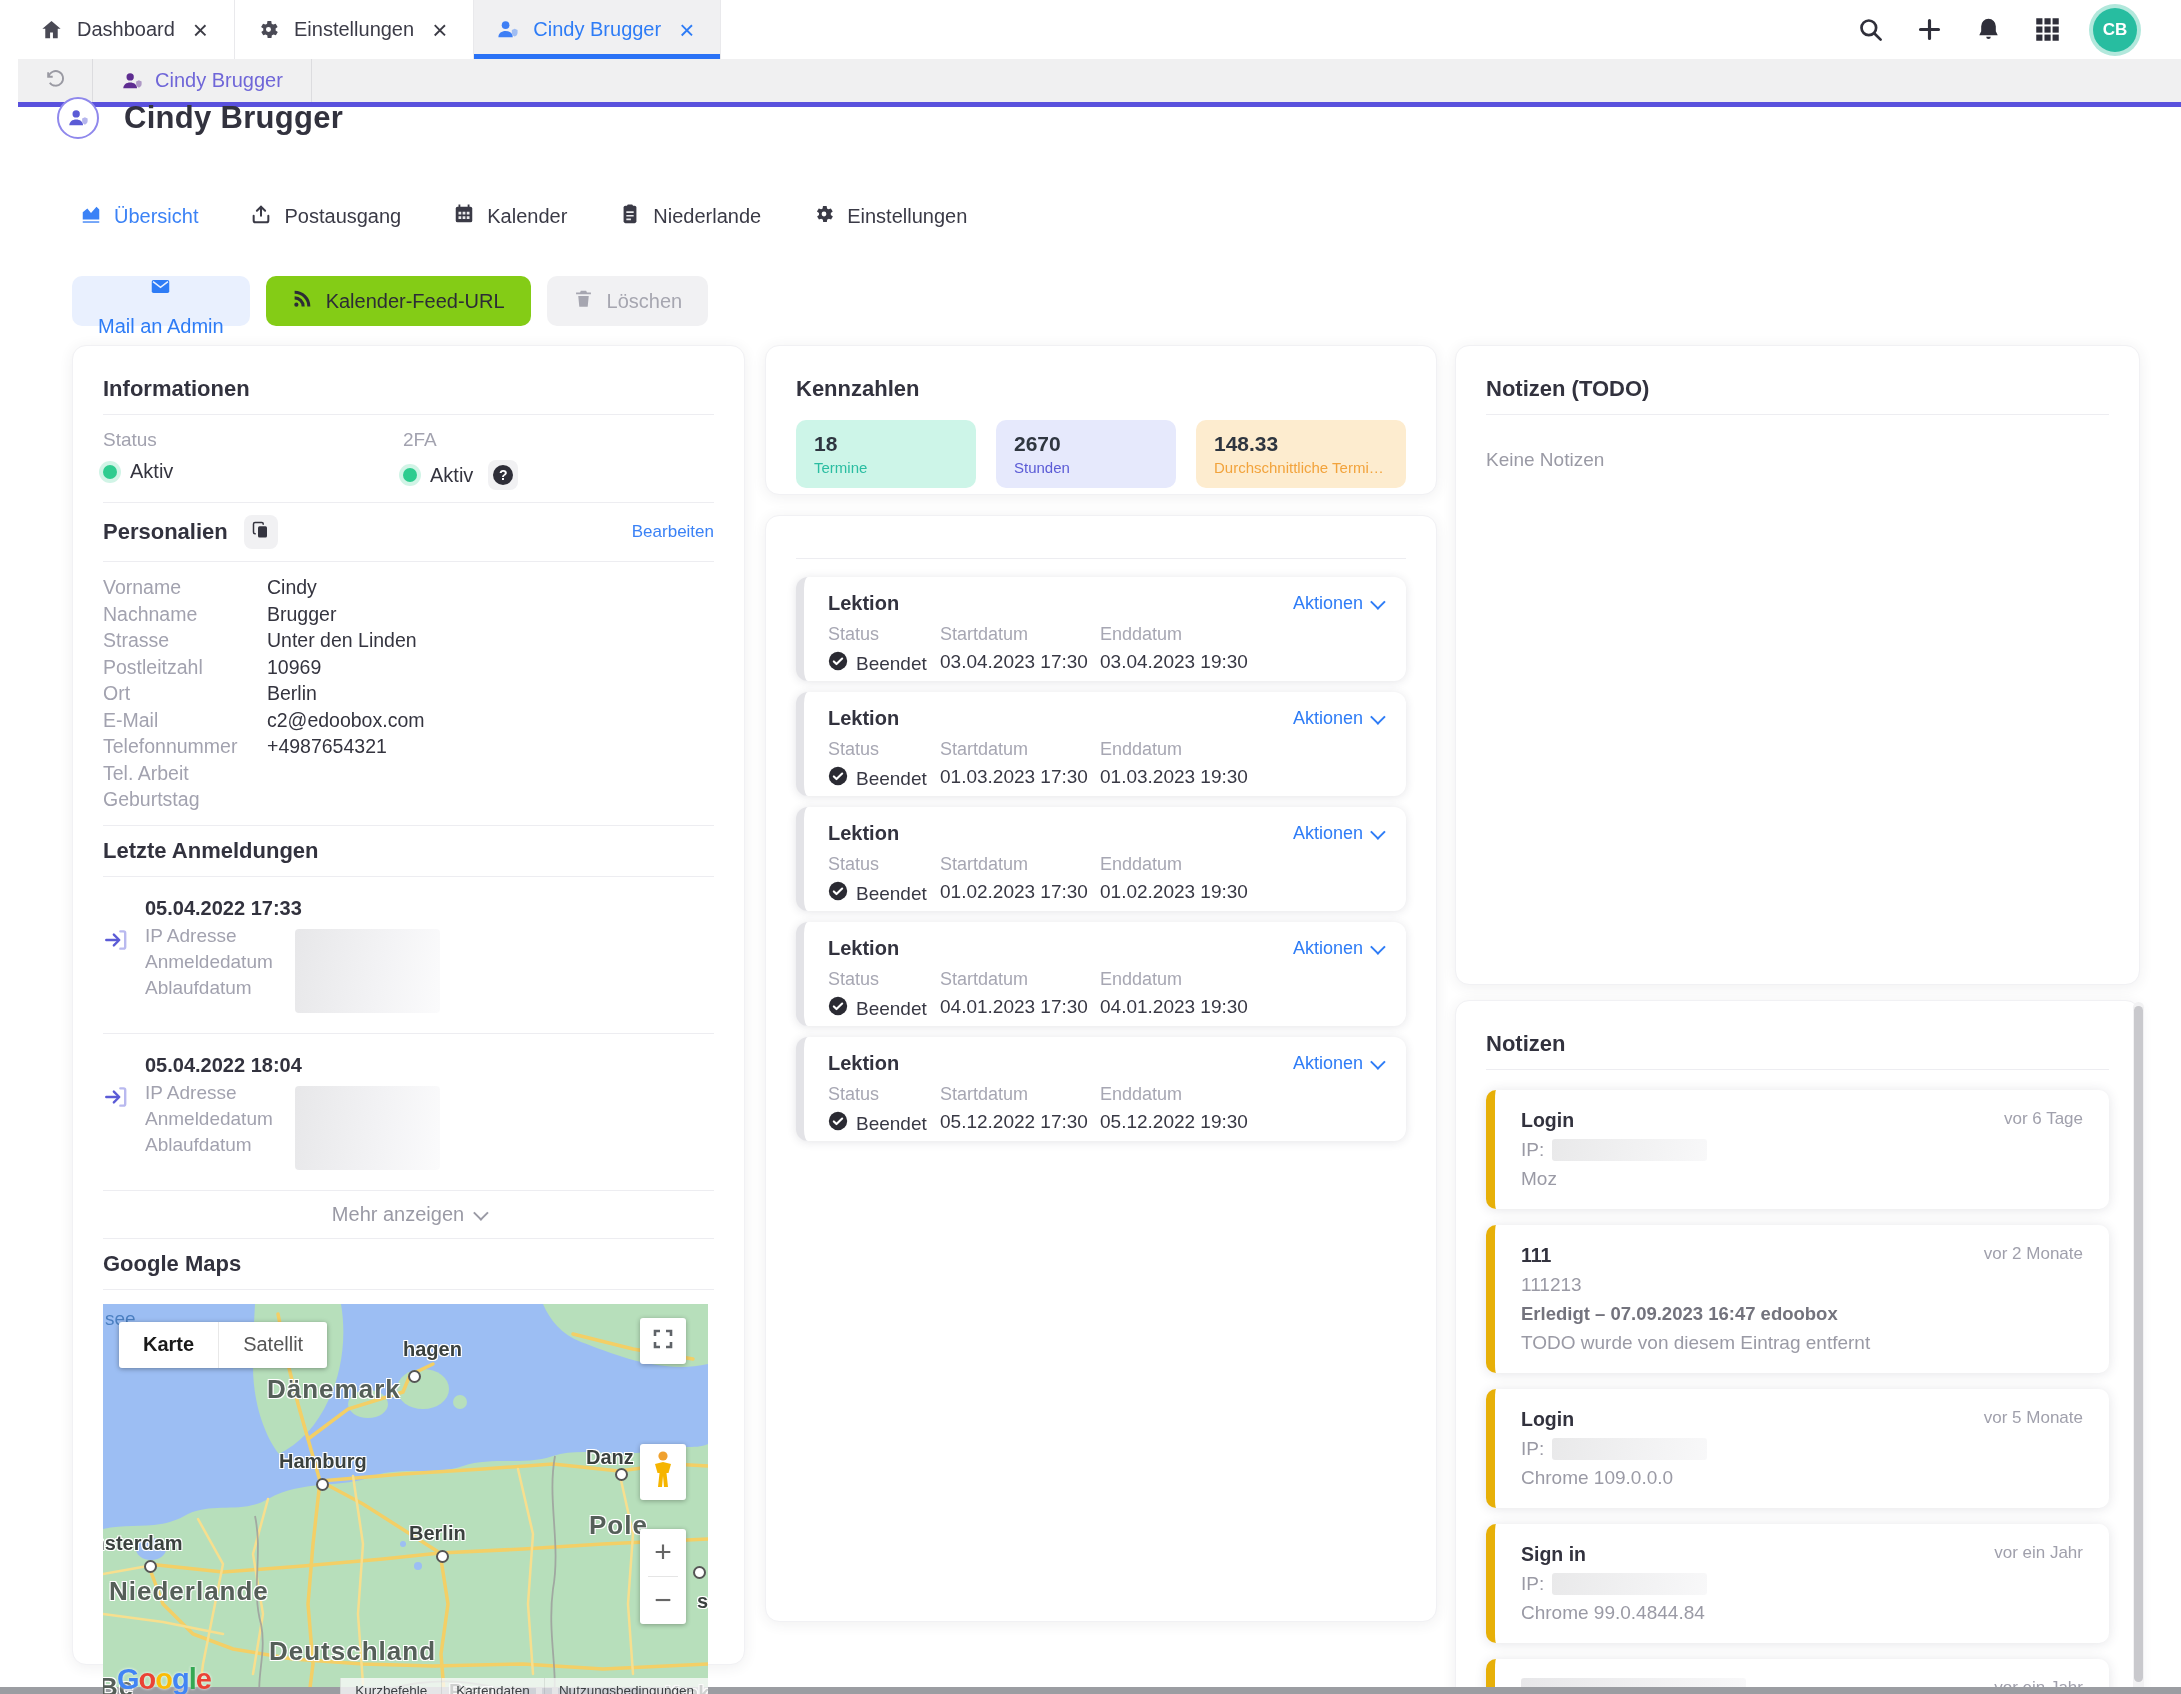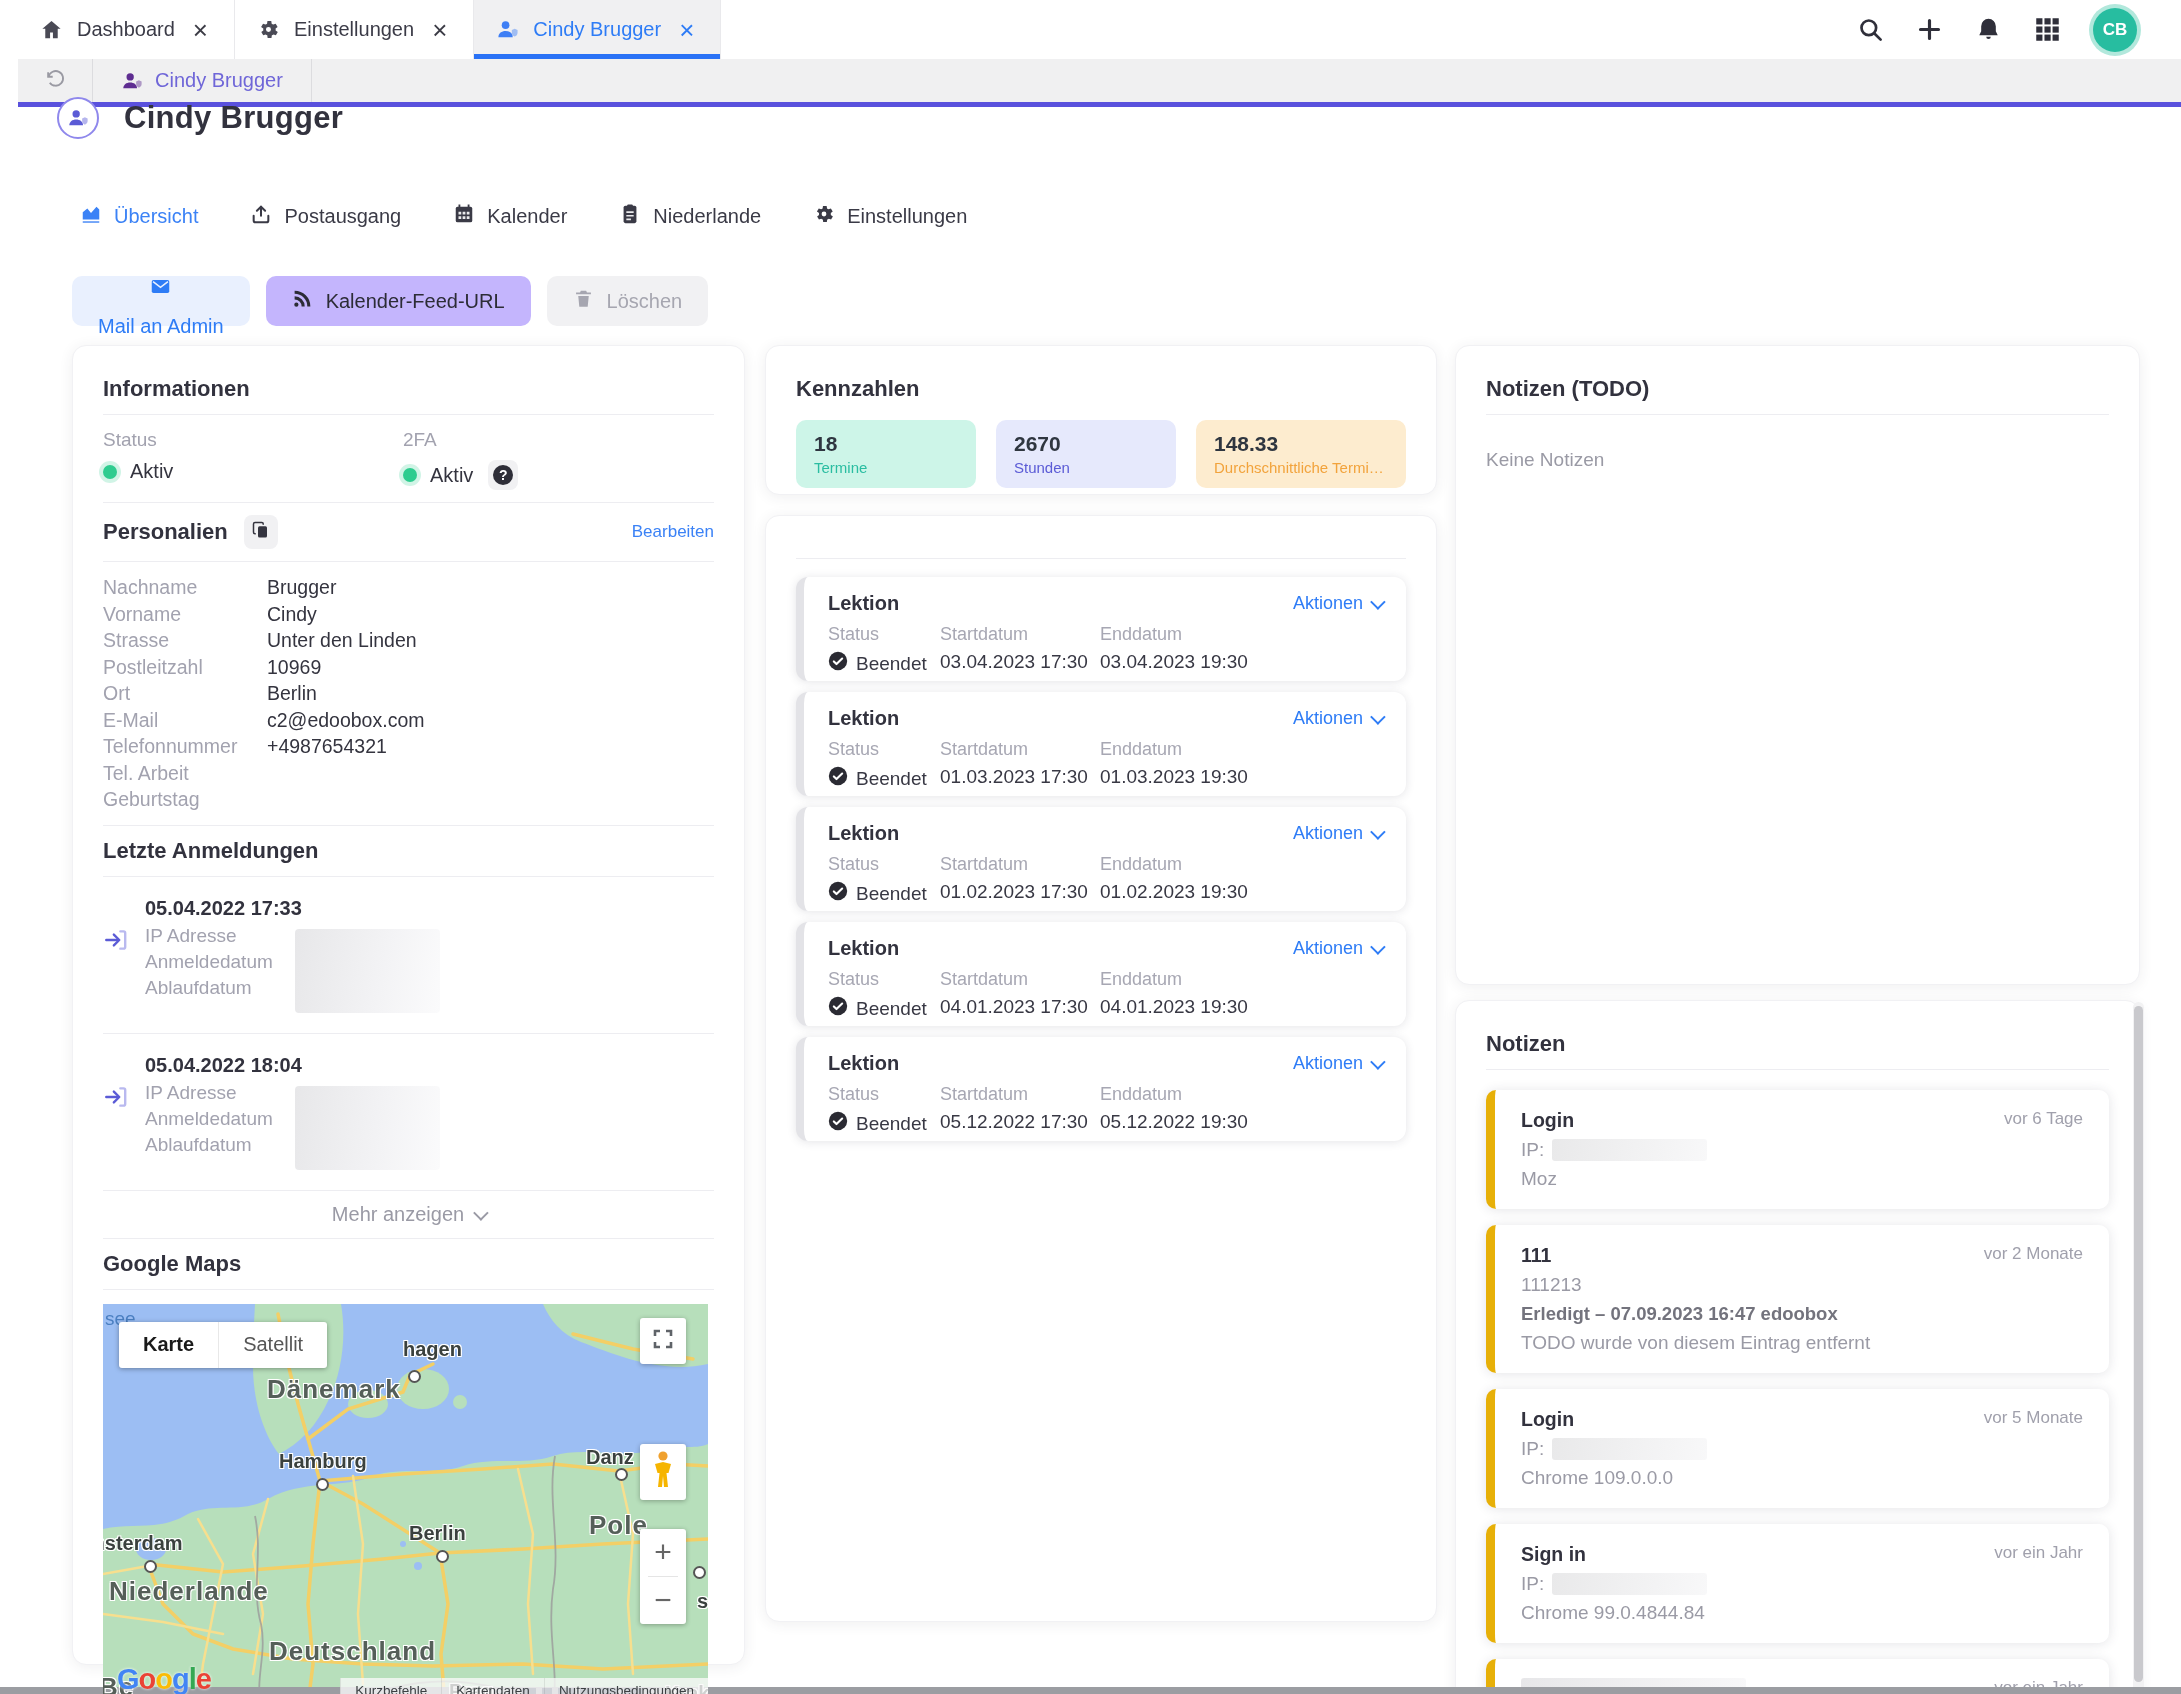--- a/index.html
+++ b/index.html
@@ -43,21 +43,21 @@
   .nav-tabs{position:absolute;left:80px;top:203px;display:flex;gap:52px;font-size:20px;color:#3a3a46;font-weight:500;}
   .nav-tab{display:flex;gap:12px;align-items:center;cursor:pointer;}
   .nav-tab svg{width:22px;height:22px;}
   .nav-tab.active{color:#3b82f6;}
 
   .actions-row{position:absolute;left:72px;top:276px;display:flex;gap:16px;}
   .abtn{display:flex;align-items:center;gap:13px;height:50px;padding:0 26px;border-radius:10px;
         font-size:20px;font-weight:500;cursor:pointer;}
   .abtn svg{width:21px;height:21px;}
   .abtn.primary{background:#e9f0fe;color:#2e7cf6;flex-direction:column;}
-  .abtn.neutral{background:#c4b5fd;color:#2c2c36;}
+  .abtn.neutral{background:#84cc16;color:#2c2c36;}
   .abtn.disabled{background:#f1f1f3;color:#a6a6b0;}
 
   
   .card{position:absolute;background:#fff;border-radius:14px;box-shadow:0 2px 14px rgba(45,45,70,.08);
         border:1px solid #f1f1f4;box-sizing:border-box;padding:30px;}
   #card-info{left:72px;top:345px;width:673px;height:1320px;}
   #card-kenn{left:765px;top:345px;width:672px;height:150px;}
   #card-termine{left:765px;top:515px;width:672px;height:1107px;}
   #card-todo{left:1455px;top:345px;width:685px;height:640px;}
   #card-notes{left:1455px;top:1000px;width:685px;height:740px;}
@@ -366,26 +366,26 @@
               <rect x="8" y="7" width="12" height="15" rx="2"></rect>
               <path d="M5 17H4a2 2 0 0 1-2-2V4a2 2 0 0 1 2-2h9a2 2 0 0 1 2 2v1" fill="none" stroke="currentColor" stroke-width="2"></path>
             </svg></span>
       </span>
       <span class="edit-link">Bearbeiten</span>
     </div>
     <div class="divider"></div>
 
     <div>
       <div class="frow">
+          <span class="glabel">Vorname</span>
+          <span class="gvalue">Cindy</span>
+        </div>
+      <div class="frow">
           <span class="glabel">Nachname</span>
           <span class="gvalue">Brugger</span>
-        </div>
-      <div class="frow">
-          <span class="glabel">Vorname</span>
-          <span class="gvalue">Cindy</span>
         </div>
       <div class="frow">
           <span class="glabel">Strasse</span>
           <span class="gvalue">Unter den Linden</span>
         </div>
       <div class="frow">
           <span class="glabel">Postleitzahl</span>
           <span class="gvalue">10969</span>
         </div>
       <div class="frow">

